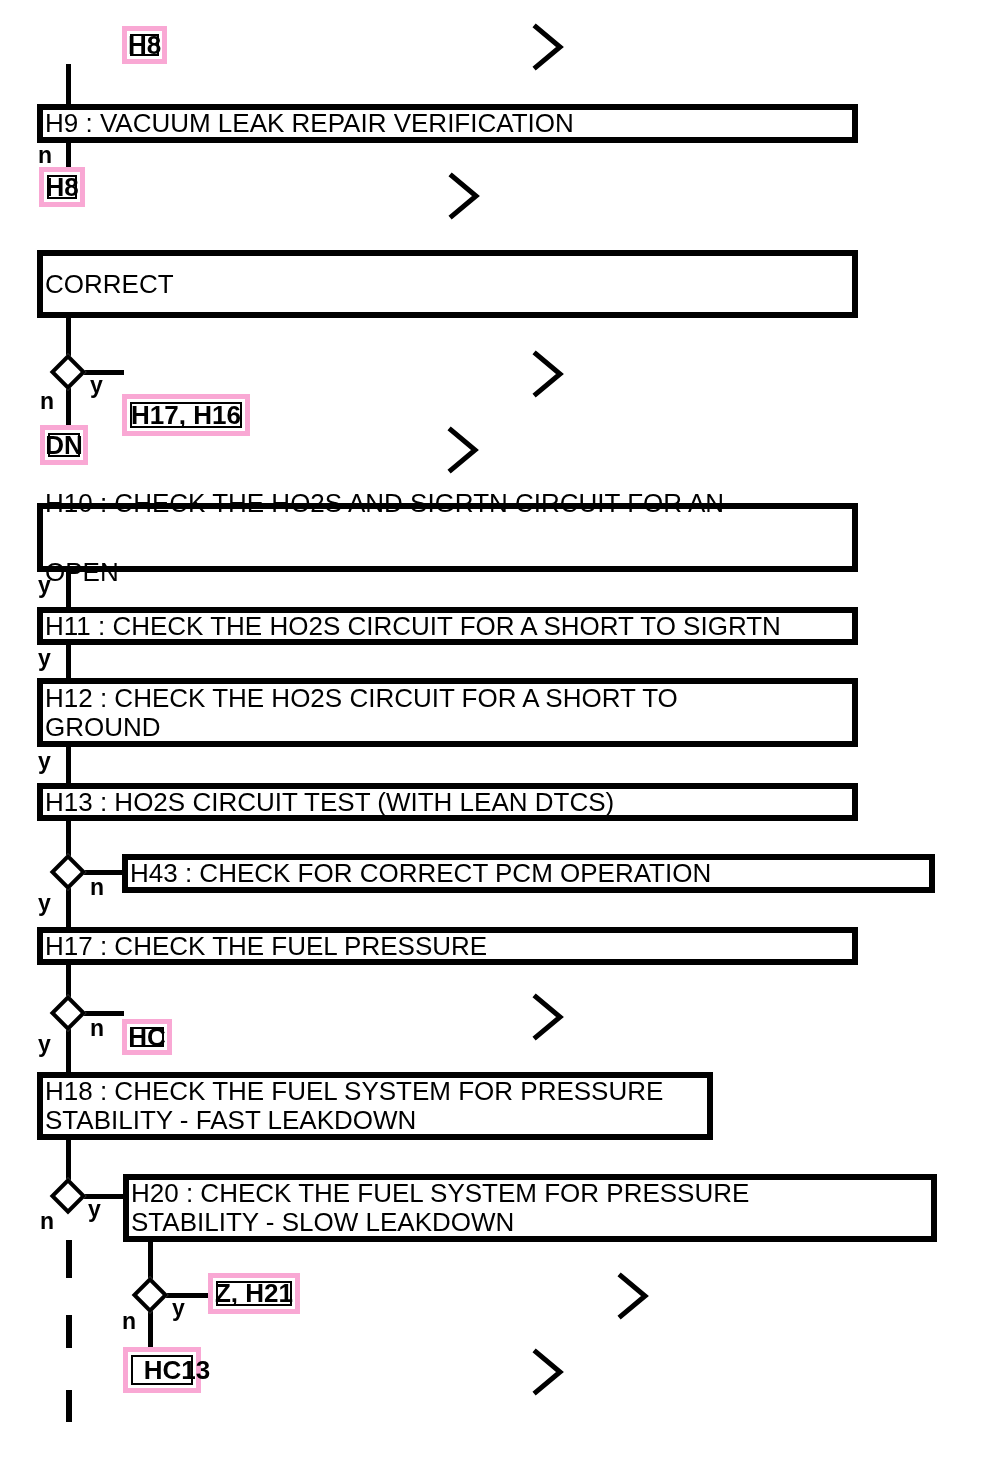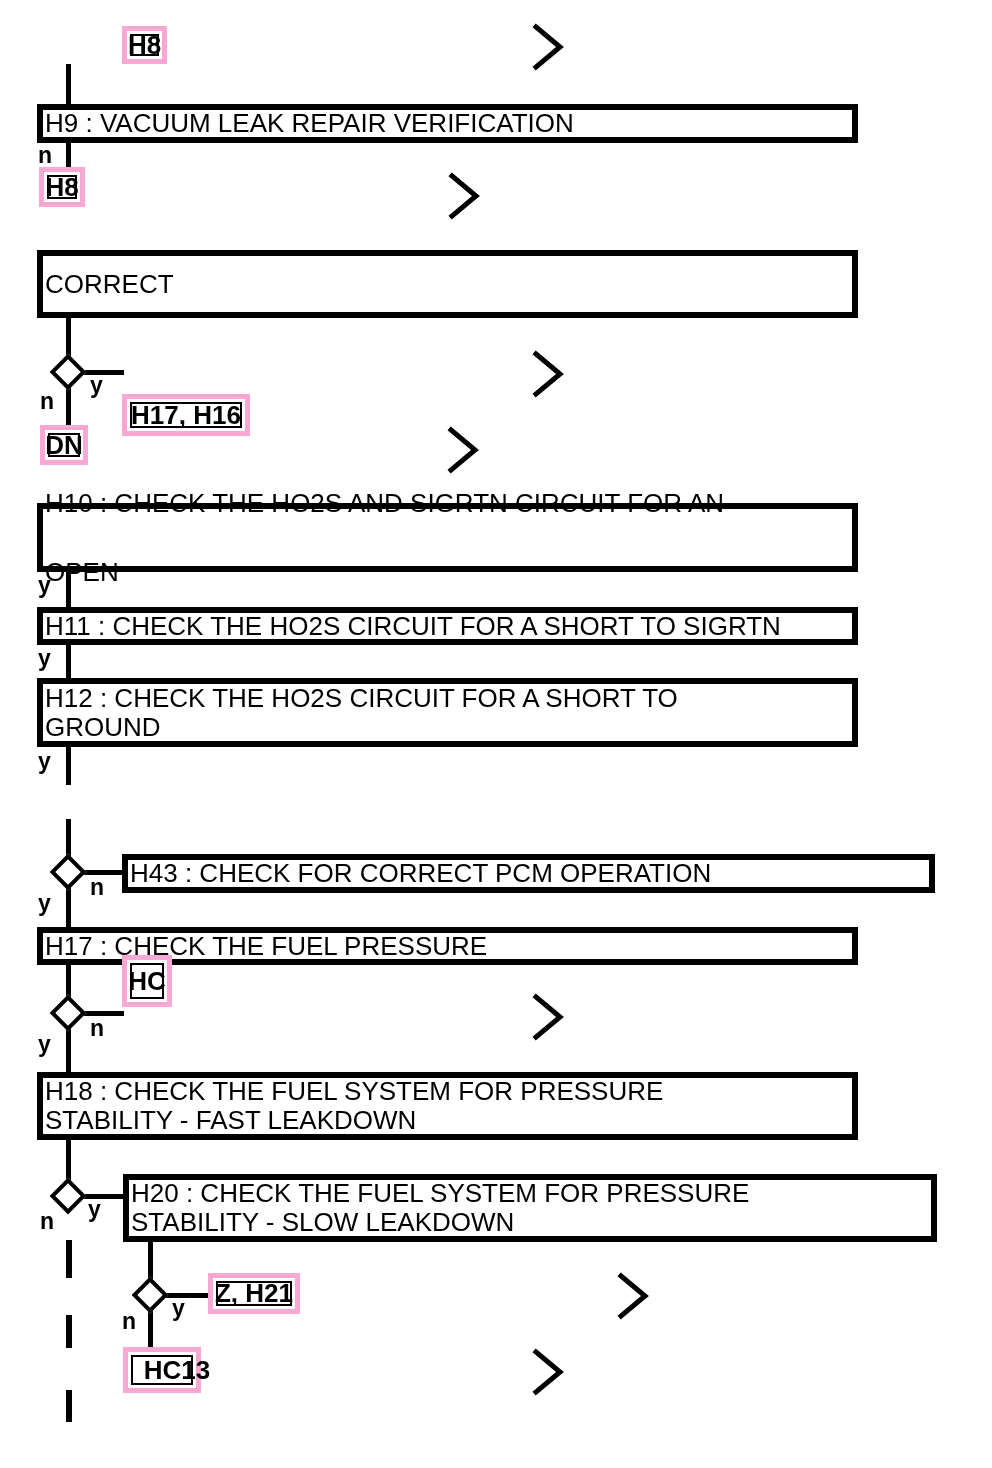--- a/index.html
+++ b/index.html
@@ -88,30 +88,33 @@
 
   <div class="pbox" style="left:37px;top:607px;width:821px;height:38px;">
     <span>H11 : CHECK THE HO2S CIRCUIT FOR A SHORT TO SIGRTN</span>
   </div>
 
   <div class="pbox" style="left:37px;top:678px;width:821px;height:69px;">
     <span>H12 : CHECK THE HO2S CIRCUIT FOR A SHORT TO</span>
     <span>GROUND</span>
   </div>
 
+  <div class="pbox" style="left:37px;top:783px;width:821px;height:38px;">
+    <span>H13 : HO2S CIRCUIT TEST (WITH LEAN DTCS)</span>
+  </div>
 
   <div class="pbox" style="left:122px;top:854px;width:813px;height:39px;">
     <span>H43 : CHECK FOR CORRECT PCM OPERATION</span>
   </div>
 
   <div class="pbox" style="left:37px;top:927px;width:821px;height:38px;">
     <span>H17 : CHECK THE FUEL PRESSURE</span>
   </div>
 
-  <div class="pbox" style="left:37px;top:1072px;width:821px;height:68px;">
+  <div class="pbox" style="left:37px;top:1072px;width:676px;height:68px;">
     <span>H18 : CHECK THE FUEL SYSTEM FOR PRESSURE</span>
     <span>STABILITY - FAST LEAKDOWN</span>
   </div>
 
   <div class="pbox" style="left:123px;top:1174px;width:814px;height:68px;">
     <span>H20 : CHECK THE FUEL SYSTEM FOR PRESSURE</span>
     <span>STABILITY - SLOW LEAKDOWN</span>
   </div>
 
   <div class="rbox" style="left:122px;top:26px;width:45px;height:38px;">
@@ -119,21 +122,21 @@
   </div>
   <div class="rbox" style="left:39px;top:167px;width:46px;height:40px;">
     <span>H8</span>
   </div>
   <div class="rbox" style="left:122px;top:350px;width:128px;height:42px;margin-top:44px;">
     <span>H17, H16</span>
   </div>
   <div class="rbox" style="left:40px;top:425px;width:48px;height:40px;justify-content:center;">
     <span>DN</span>
   </div>
-  <div class="rbox" style="left:122px;top:955px;width:50px;height:52px;">
+  <div class="rbox" style="left:122px;top:1019px;width:50px;height:36px;">
     <span>HC</span>
   </div>
   <div class="rbox" style="left:208px;top:1273px;width:92px;height:41px;">
     <span>Z, H21</span>
   </div>
   <div class="rbox" style="left:123px;top:1347px;width:78px;height:46px;padding-left:30px;">
     <span>HC13</span>
   </div>
 
   <div class="lbl" style="left:38px;top:144px;">n</div>

